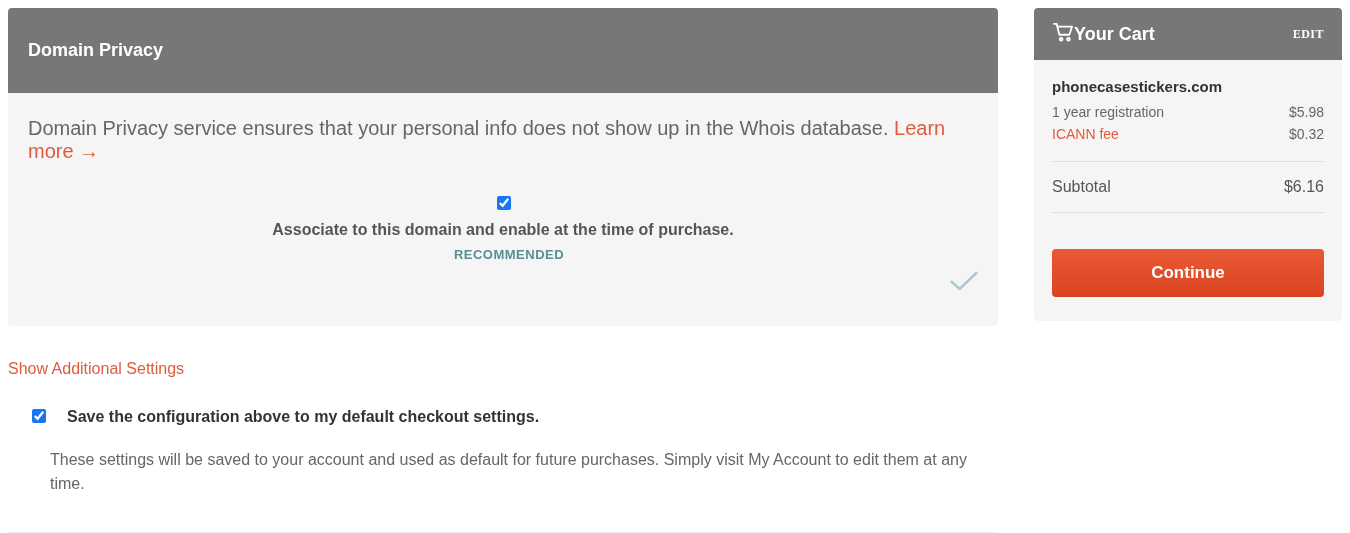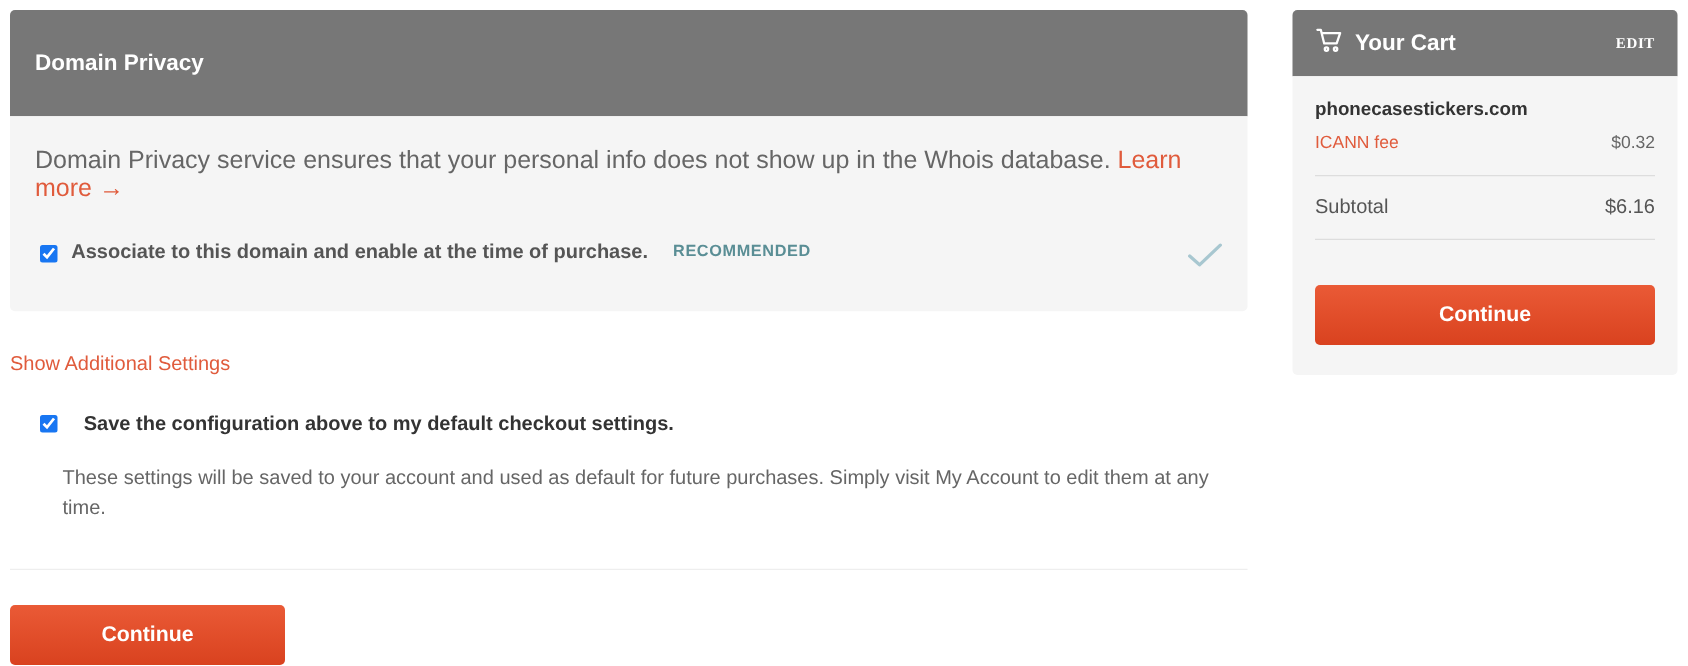--- a/index.html
+++ b/index.html
@@ -26,23 +26,24 @@
   .panel-body {
     background: #f5f5f5;
     padding: 24px 20px 34px 20px;
     border-radius: 0 0 4px 4px;
   }
   .desc-line { font-size: 20px; color: #666; margin-bottom: 30px; }
   .link { color: #e05b3c; cursor: pointer; }
 
   .assoc-row {
     display: flex;
-    align-items: flex-start;
+    align-items: center;
     gap: 8px;
     font-size: 16px;
+    flex-direction: column;
   }
   .assoc-label { font-weight: 600; color: #555; }
   .recommended {
     margin-left: 12px;
     color: #5a8e95;
     font-weight: 700;
     letter-spacing: 0.5px;
     font-size: 13px;
   }
   .check-icon {
@@ -83,21 +84,21 @@
 
   
   .cart-header {
     background: #777;
     color: #fff;
     padding: 14px 18px;
     border-radius: 4px 4px 0 0;
     display: flex;
     align-items: center;
   }
-  .cart-title { font-weight: 600; font-size: 18px; margin-left: 10px; }
+  .cart-title { font-weight: 600; font-size: 18px; }
   .edit-link { margin-left: auto; font-weight: 700; font-size: 12px; letter-spacing: 0.5px; cursor: pointer; font-family: Liberation Serif, serif; }
   .cart-body {
     background: #f5f5f5;
     padding: 18px 18px 24px 18px;
     border-radius: 0 0 4px 4px;
   }
   .domain-name { font-weight: 700; color: #333; font-size: 15px; margin-bottom: 6px; }
   .cart-row { display: flex; justify-content: space-between; font-size: 14px; color: #666; padding: 3px 0; }
   .cart-row.fee { color: #e05b3c; }
   .cart-row .price { color: #666; }
@@ -167,20 +168,24 @@
           <circle cx="10" cy="19" r="1.5"></circle>
           <circle cx="18" cy="19" r="1.5"></circle>
         </svg>
       </span>
       <span class="cart-title">Your Cart</span>
       <span class="edit-link">EDIT</span>
     </div>
     <div class="cart-body">
       <div class="domain-name">phonecasestickers.com</div>
       <div id="cart-rows">
+          <div class="cart-row">
+            <span>1 year registration</span>
+            <span class="price">$5.98</span>
+          </div>
           <div class="cart-row fee">
             <span>ICANN fee</span>
             <span class="price">$0.32</span>
           </div>
         </div>
       <hr class="cart-divider">
       <div class="subtotal-row">
         <span>Subtotal</span>
         <span>$6.16</span>
       </div>

